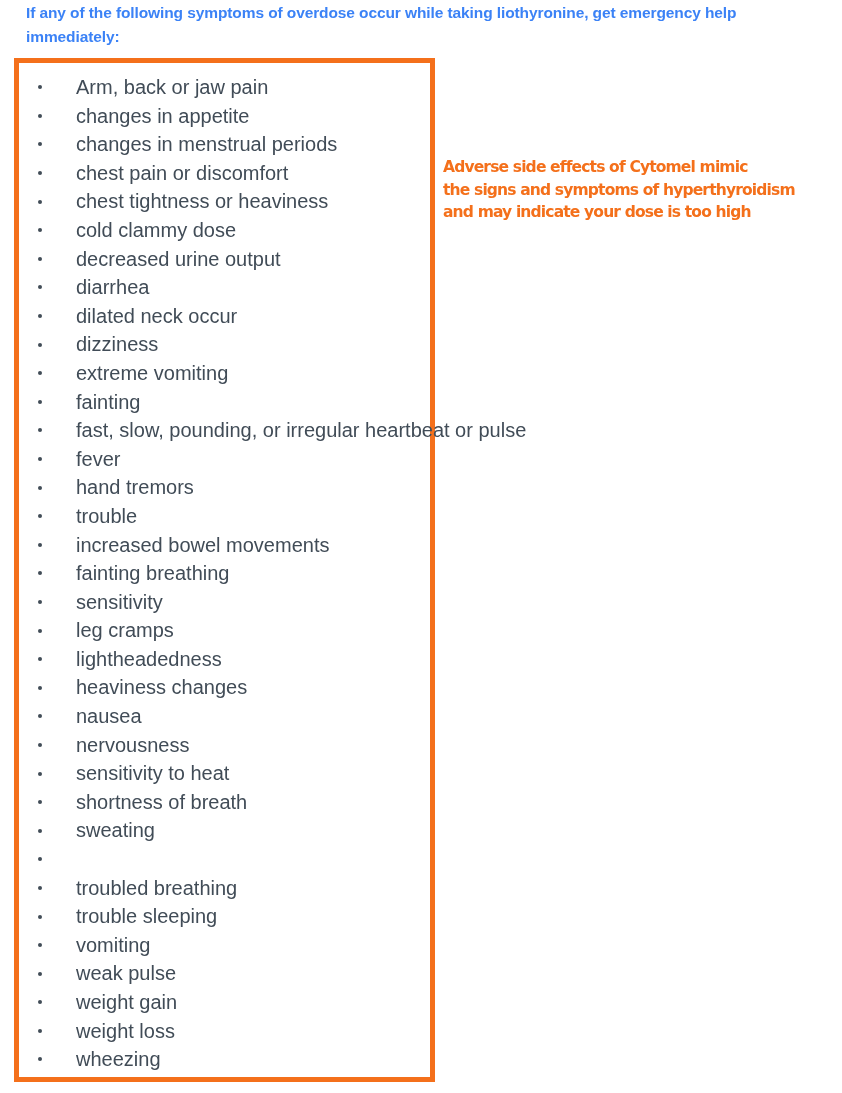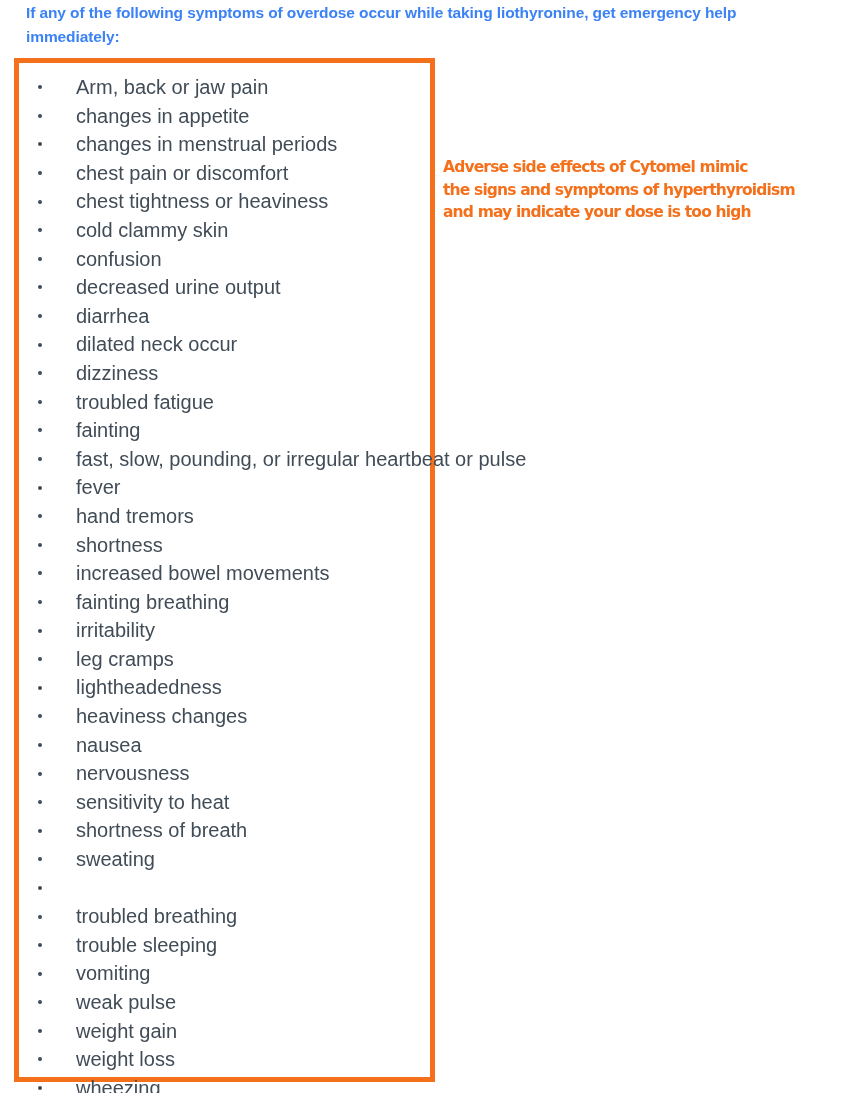--- a/index.html
+++ b/index.html
@@ -109,35 +109,34 @@
 
   <p class="intro-heading">If any of the following symptoms of overdose occur while taking liothyronine, get emergency help immediately:</p>
 
   <div class="symptom-box">
     <ul class="symptom-list">
         <li><span class="bullet-dot"></span><span>Arm, back or jaw pain</span></li>
         <li><span class="bullet-dot"></span><span>changes in appetite</span></li>
         <li><span class="bullet-dot"></span><span>changes in menstrual periods</span></li>
         <li><span class="bullet-dot"></span><span>chest pain or discomfort</span></li>
         <li><span class="bullet-dot"></span><span>chest tightness or heaviness</span></li>
-        <li><span class="bullet-dot"></span><span>cold clammy skin</span></li>
-        <li><span class="bullet-dot"></span><span>confusion</span></li>
+        <li><span class="bullet-dot"></span><span>cold clammy dose</span></li>
         <li><span class="bullet-dot"></span><span>decreased urine output</span></li>
         <li><span class="bullet-dot"></span><span>diarrhea</span></li>
         <li><span class="bullet-dot"></span><span>dilated neck occur</span></li>
         <li><span class="bullet-dot"></span><span>dizziness</span></li>
-        <li><span class="bullet-dot"></span><span>troubled fatigue</span></li>
+        <li><span class="bullet-dot"></span><span>extreme vomiting</span></li>
         <li><span class="bullet-dot"></span><span>fainting</span></li>
         <li><span class="bullet-dot"></span><span>fast, slow, pounding, or irregular heartbeat or pulse</span></li>
         <li><span class="bullet-dot"></span><span>fever</span></li>
         <li><span class="bullet-dot"></span><span>hand tremors</span></li>
-        <li><span class="bullet-dot"></span><span>shortness</span></li>
+        <li><span class="bullet-dot"></span><span>trouble</span></li>
         <li><span class="bullet-dot"></span><span>increased bowel movements</span></li>
         <li><span class="bullet-dot"></span><span>fainting breathing</span></li>
-        <li><span class="bullet-dot"></span><span>irritability</span></li>
+        <li><span class="bullet-dot"></span><span>sensitivity</span></li>
         <li><span class="bullet-dot"></span><span>leg cramps</span></li>
         <li><span class="bullet-dot"></span><span>lightheadedness</span></li>
         <li><span class="bullet-dot"></span><span>heaviness changes</span></li>
         <li><span class="bullet-dot"></span><span>nausea</span></li>
         <li><span class="bullet-dot"></span><span>nervousness</span></li>
         <li><span class="bullet-dot"></span><span>sensitivity to heat</span></li>
         <li><span class="bullet-dot"></span><span>shortness of breath</span></li>
         <li><span class="bullet-dot"></span><span>sweating</span></li>
         <li><span class="bullet-dot"></span></li>
         <li><span class="bullet-dot"></span><span>troubled breathing</span></li>

